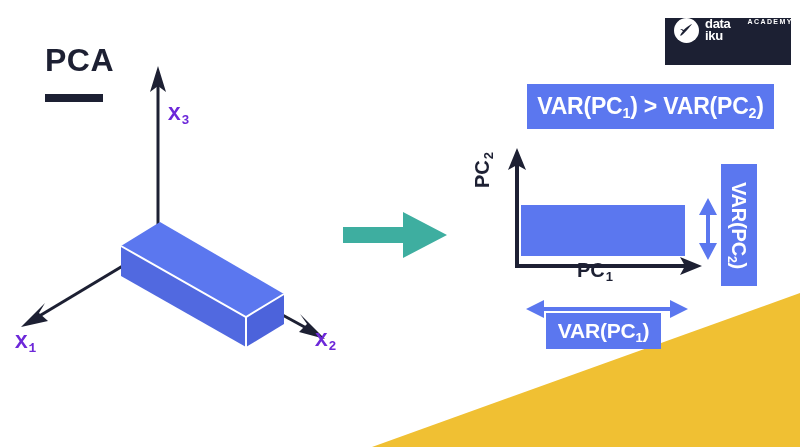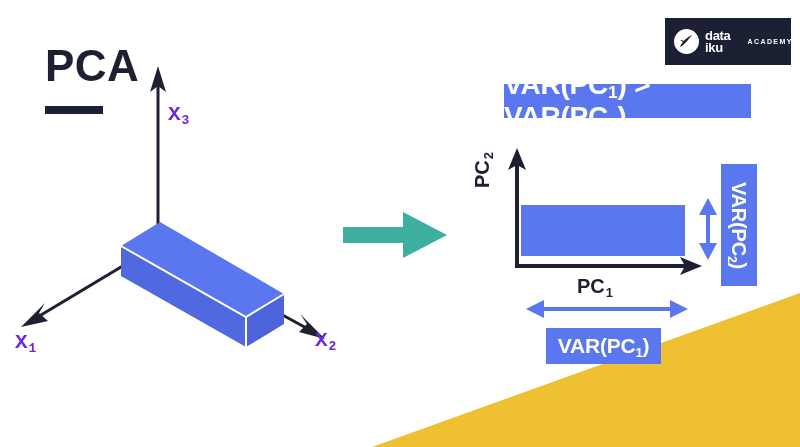--- a/index.html
+++ b/index.html
@@ -24,21 +24,21 @@
     pointer-events: none;
   }
 
   
   .title-block {
     position: absolute;
     left: 45px;
     top: 44px;
   }
   .title-text {
-    font-size: 44px;
+    font-size: 32px;
     font-weight: bold;
     color: #1d2033;
     letter-spacing: 0.5px;
     line-height: 1;
     margin: 0;
   }
   .title-rule {
     margin-top: 18px;
     width: 58px;
     height: 8px;
@@ -93,25 +93,25 @@
     box-sizing: border-box;
   }
   .banner sub {
     font-size: 0.62em;
     vertical-align: baseline;
     position: relative;
     top: 4px;
   }
 
   .banner-compare {
-    left: 504px;
+    left: 527px;
     top: 84px;
     width: 247px;
-    height: 34px;
-    font-size: 28px;
+    height: 45px;
+    font-size: 23px;
     letter-spacing: -0.2px;
   }
 
   .plot-axes {
     position: absolute;
     left: 490px;
     top: 140px;
     width: 230px;
     height: 140px;
   }
@@ -141,21 +141,21 @@
     left: 1px;
   }
   .axis-pc2 {
     left: 472px;
     top: 188px;
     transform: rotate(-90deg);
     transform-origin: left top;
   }
   .axis-pc1 {
     left: 577px;
-    top: 276px;
+    top: 260px;
   }
 
   .arrow-vert {
     position: absolute;
     left: 697px;
     top: 198px;
     width: 22px;
     height: 62px;
   }
   .arrow-horiz {
@@ -174,37 +174,37 @@
     font-size: 20px;
   }
   .banner-var2 .vtext {
     transform: rotate(90deg);
     white-space: nowrap;
     letter-spacing: -0.2px;
   }
 
   .banner-var1 {
     left: 546px;
-    top: 328px;
+    top: 313px;
     width: 115px;
     height: 36px;
     font-size: 21px;
     letter-spacing: -0.2px;
   }
 
   
   .logo {
     position: absolute;
     left: 665px;
     top: 18px;
     width: 126px;
     height: 47px;
     background: #1c2033;
     display: flex;
-    align-items: center;
+    align-items: flex-start;
     padding: 0 9px;
     box-sizing: border-box;
   }
   .logo-mark {
     width: 25px;
     height: 25px;
     flex: 0 0 25px;
     border-radius: 50%;
     background: #ffffff;
     display: flex;

